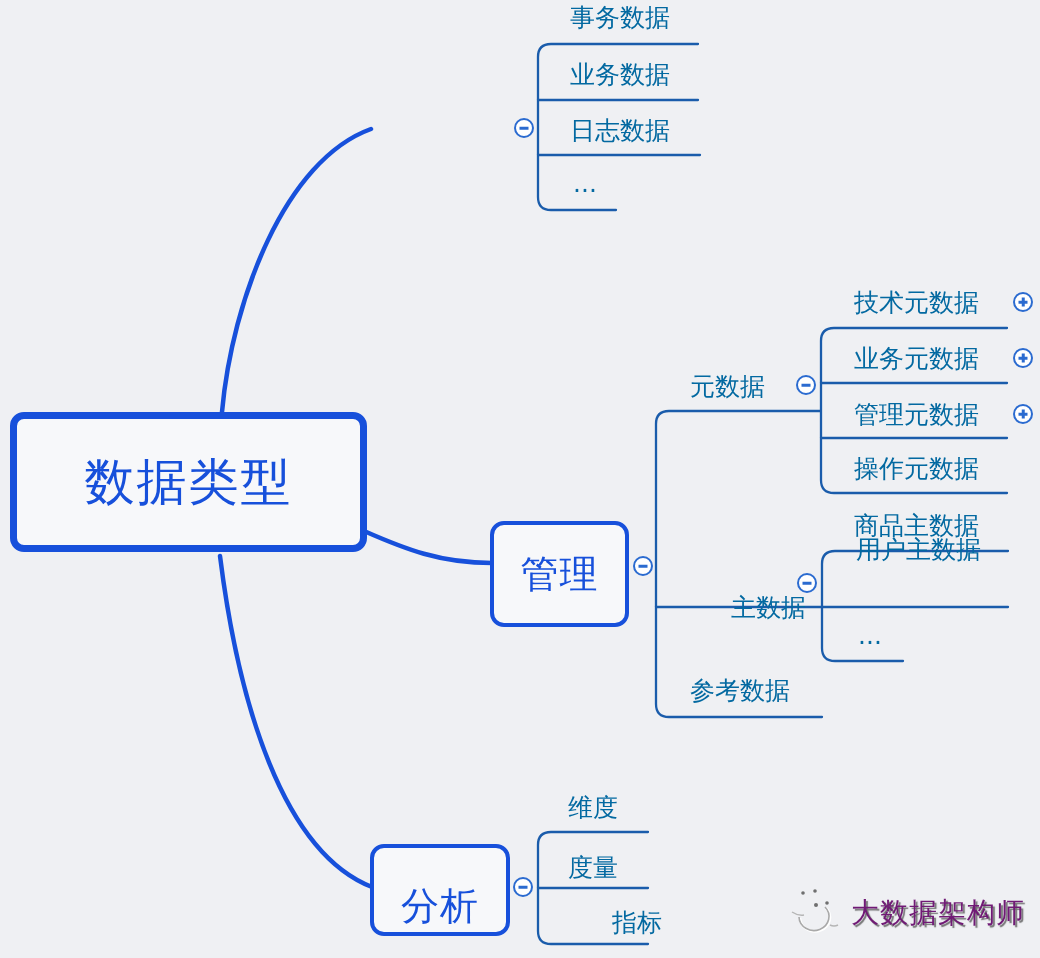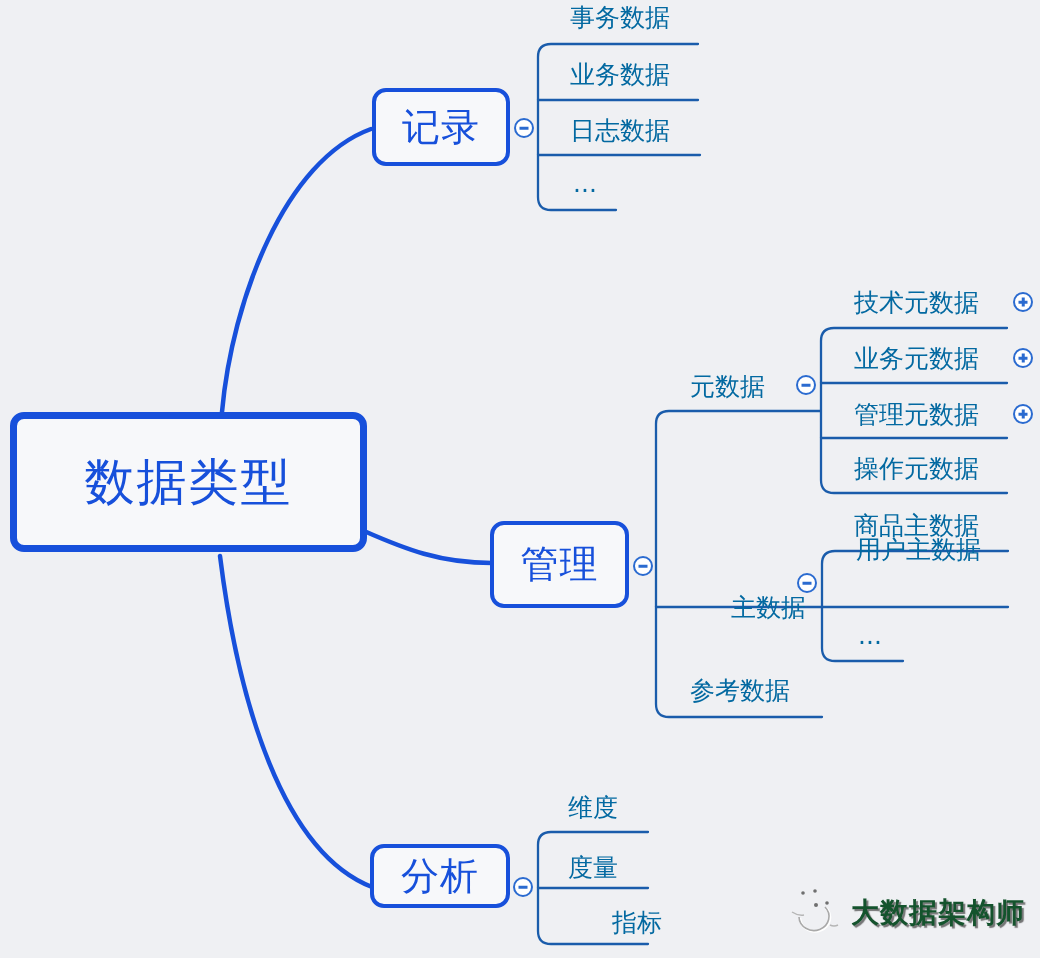--- a/index.html
+++ b/index.html
@@ -72,23 +72,23 @@
     position:absolute;
     left:50%;top:50%;
     width:2.5px;height:9px;
     background:#2b6bd0;
     transform:translate(-50%,-50%);
   }
   .watermark-text{
     position:absolute;
     left:851px;top:894px;
     font-size:28px;
-    font-weight:bold;
+    font-weight:normal;
     letter-spacing:1px;
-    color:#14532d;
+    color:#701a75;
     text-shadow:2px 2px 1px rgba(88,88,88,0.82);
     white-space:nowrap;
   }
   .wm-logo{
     position:absolute;
     left:786px;top:882px;
   }
 </style>
 </head>
 <body>
@@ -115,31 +115,28 @@
     <path d="M 1008,551 L 835,551 Q 822,551 822,564 L 822,648 Q 822,661 835,661 L 903,661" fill="none" stroke="#1a5cab" stroke-width="2.3" stroke-linecap="round"></path>
 
     <path d="M 648,832 L 551,832 Q 538,832 538,845 L 538,931 Q 538,944 551,944 L 648,944" fill="none" stroke="#1a5cab" stroke-width="2.3" stroke-linecap="round"></path>
     <path d="M 538,888 L 648,888" stroke="#1a5cab" stroke-width="2.3" stroke-linecap="round"></path>
   </svg>
 
   <div class="topic-box root-box" style="left:10px;top:412px;width:357px;height:140px;">
     <span>数据类型</span>
   </div>
 
-  <div class="topic-box branch-box" style="left:372px;top:88px;width:138px;height:78px;">
-    <span>记录</span>
-  </div>
   <div class="node-icon" style="left:514px;top:118px;"></div>
 
   <div class="leaf" style="left:570px;top:4px;">事务数据</div>
   <div class="leaf" style="left:570px;top:61px;">业务数据</div>
   <div class="leaf" style="left:570px;top:117px;">日志数据</div>
   <div class="leaf" style="left:573px;top:170px;">...</div>
 
-  <div class="topic-box branch-box" style="left:490px;top:521px;width:139px;height:87px;">
+  <div class="topic-box branch-box" style="left:490px;top:521px;width:139px;height:106px;">
     <span>管理</span>
   </div>
   <div class="node-icon" style="left:633px;top:556px;"></div>
 
   <div class="leaf" style="left:690px;top:373px;">元数据</div>
   <div class="node-icon" style="left:796px;top:375px;"></div>
 
   <div class="leaf" style="left:854px;top:289px;">技术元数据</div>
   <div class="node-icon expand-icon" style="left:1013px;top:292px;"></div>
   <div class="leaf" style="left:854px;top:345px;">业务元数据</div>
@@ -150,21 +147,21 @@
 
   <div class="leaf" style="left:731px;top:570px;margin-top:24px;">主数据</div>
   <div class="node-icon" style="left:797px;top:573px;"></div>
 
   <div class="leaf" style="left:854px;top:512px;">商品主数据</div>
   <div class="leaf" style="left:856px;top:536px;">用户主数据</div>
   <div class="leaf" style="left:858px;top:622px;">...</div>
 
   <div class="leaf" style="left:690px;top:677px;">参考数据</div>
 
-  <div class="topic-box branch-box" style="left:370px;top:844px;width:140px;height:64px;">
+  <div class="topic-box branch-box" style="left:370px;top:844px;width:140px;height:92px;align-items:flex-end;">
     <span>分析</span>
   </div>
   <div class="node-icon" style="left:513px;top:877px;"></div>
 
   <div class="leaf" style="left:568px;top:794px;">维度</div>
   <div class="leaf" style="left:568px;top:854px;">度量</div>
   <div class="leaf" style="left:568px;top:909px;margin-left:44px;">指标</div>
 
   <svg class="wm-logo" width="58" height="54" viewBox="0 0 58 54">
     <path d="M 14,36 A 15,14 0 1 0 40,26" fill="none" stroke="#ffffff" stroke-width="2.5"></path>

